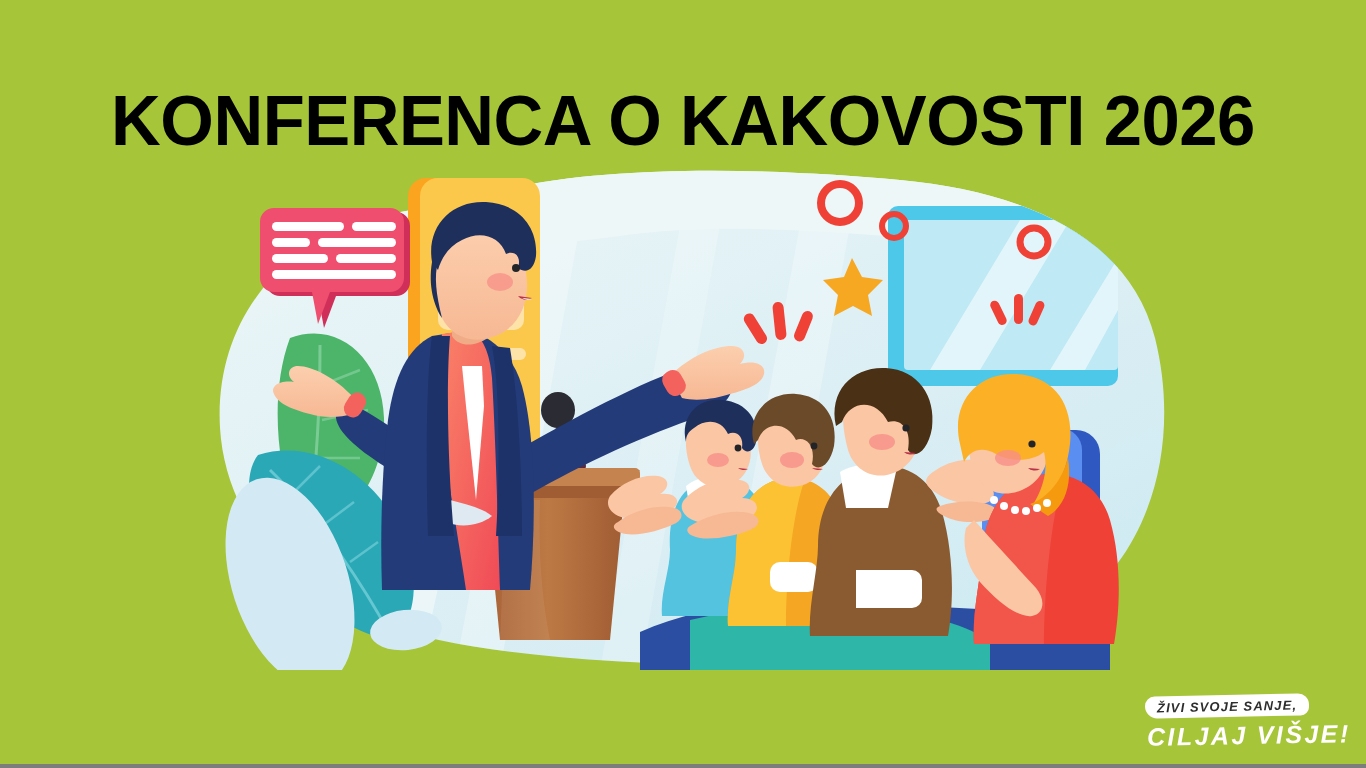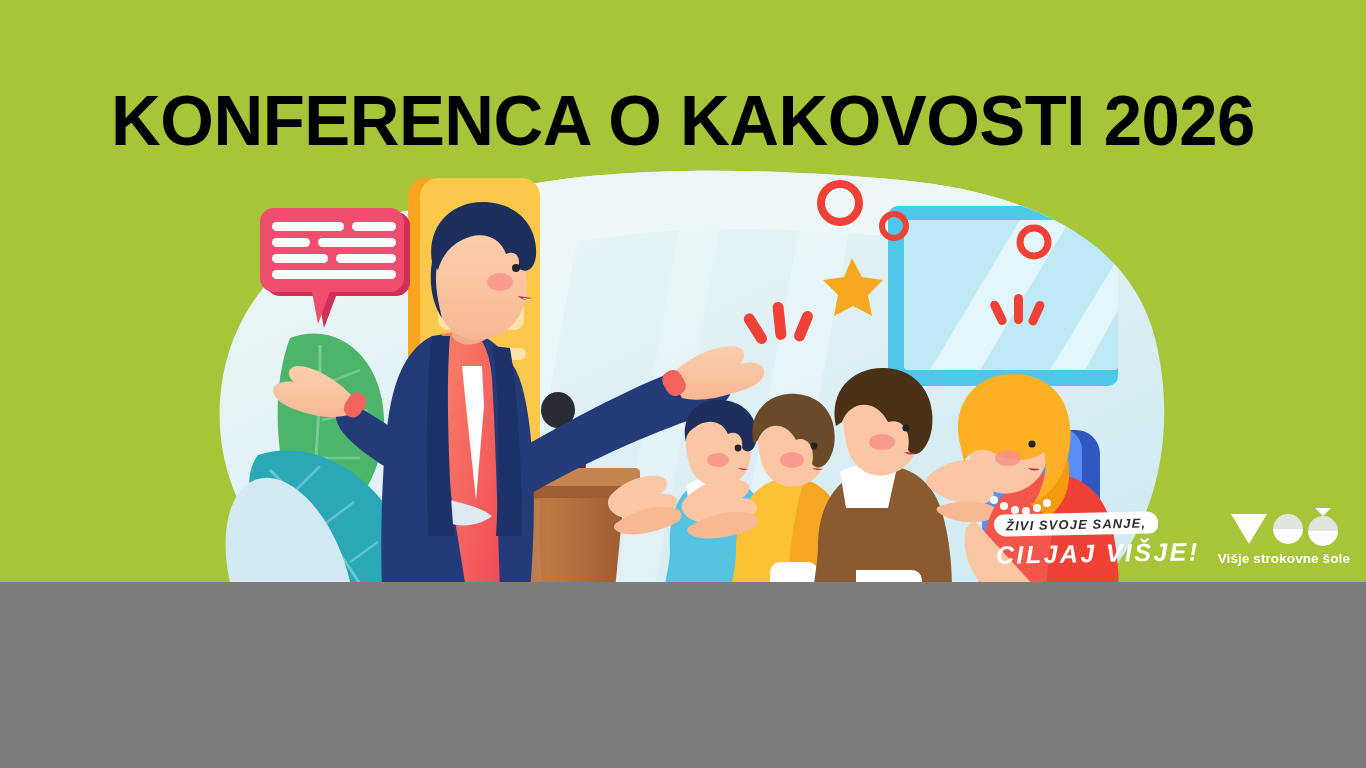--- a/index.html
+++ b/index.html
@@ -3,21 +3,21 @@
 <meta charset="utf-8">
 <style>
   html, body {
     margin: 0;
     padding: 0;
     background: #7d7d7d;
   }
   #slide {
     position: relative;
     width: 1366px;
-    height: 582px;
+    height: 764px;
     overflow: hidden;
     background: #a7c539;
     font-family: "Liberation Sans", sans-serif;
   }
 
   
   #title {
     position: absolute;
     left: 0;
     top: 82px;
@@ -392,30 +392,16 @@
     </svg>
   </div>
 
   <div id="logo-lockup">
 
     <div class="slogan">
       <div class="slogan-bubble">ŽIVI SVOJE SANJE,</div>
       <div class="slogan-main">CILJAJ VIŠJE!</div>
     </div>
 
-    <div class="brand">
-      <svg class="brand-mark" width="110" height="42" viewBox="0 0 110 42" xmlns="http://www.w3.org/2000/svg">
-
-        <polygon points="2,8 38,8 20,38" fill="#ffffff"></polygon>
-
-        <path d="M44,23 a15,15 0 0 1 30,0 z" fill="#dfe4dd"></path>
-        <path d="M44,23 a15,15 0 0 0 30,0 z" fill="#ffffff"></path>
-
-        <path d="M79,25 a15,15 0 0 1 30,0 z" fill="#dfe4dd"></path>
-        <path d="M79,25 a15,15 0 0 0 30,0 z" fill="#ffffff"></path>
-        <polygon points="86,2 102,2 94,10" fill="#ffffff"></polygon>
-      </svg>
-      <div class="brand-name">Višje strokovne šole</div>
-    </div>
 
   </div>
 
 </div>
 
 </body></html>

